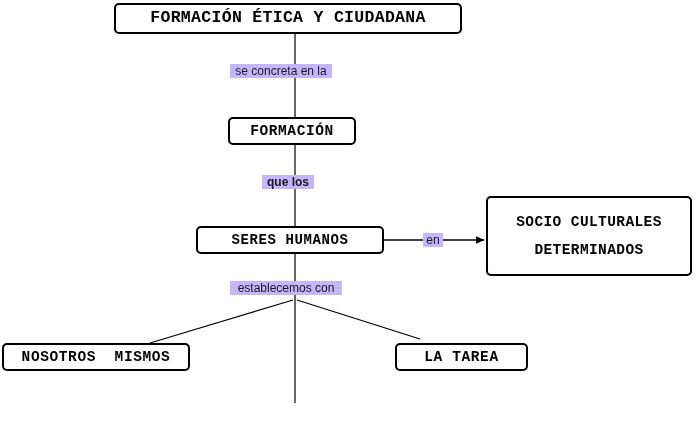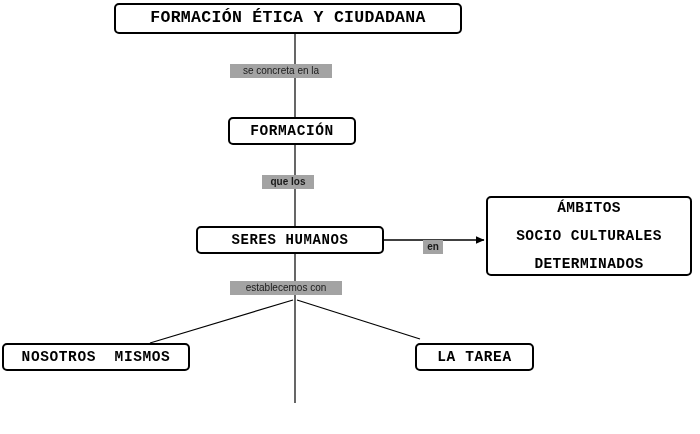--- a/index.html
+++ b/index.html
@@ -71,56 +71,54 @@
     line-height: 1.95;
     letter-spacing: 0.4px;
   }
   #node-nosotros {
     left: 2px; top: 343px;
     width: 188px; height: 28px;
     font-size: 14.5px;
   }
   #node-tarea {
     left: 395px; top: 343px;
-    width: 119px; height: 28px;
+    width: 133px; height: 28px;
     font-size: 14.5px;
-    margin-left: 20px;
   }
   #node-demas {
     left: 240px; top: 403px;
     width: 110px; height: 28px;
     font-size: 14.5px;
   }
   
   .edge-label {
     position: absolute;
     font-family: "Liberation Sans", sans-serif;
-    font-size: 10px;
+    font-size: 12px;
     font-weight: normal;
     color: #1a1a1a;
-    background: #a3a3a3;
+    background: #c4b5fd;
     white-space: nowrap;
     overflow: hidden;
     line-height: 14px;
     height: 14px;
     text-align: center;
   }
   #label-concreta {
     left: 230px; top: 64px;
     width: 102px;
   }
   #label-quelos {
     left: 262px; top: 175px;
     width: 52px;
     font-weight: bold;
   }
   #label-en {
-    left: 423px; top: 240px;
+    left: 423px; top: 233px;
     width: 20px;
-    font-weight: bold;
   }
   #label-establecemos {
     left: 230px; top: 281px;
     width: 112px;
   }
 </style>
 </head>
 <body>
 
 <div id="canvas">
@@ -153,21 +151,20 @@
 
   <div class="node" id="node-relacion">
     <span class="node-line">FORMACIÓN</span>
   </div>
 
   <div class="node" id="node-seres">
     <span class="node-line">SERES HUMANOS</span>
   </div>
 
   <div class="node" id="node-ambitos">
-    <span class="node-line">ÁMBITOS</span>
     <span class="node-line">SOCIO CULTURALES</span>
     <span class="node-line">DETERMINADOS</span>
   </div>
 
   <div class="node" id="node-nosotros">
     <span class="node-line">NOSOTROS  MISMOS</span>
   </div>
 
   <div class="node" id="node-tarea">
     <span class="node-line">LA TAREA</span>

